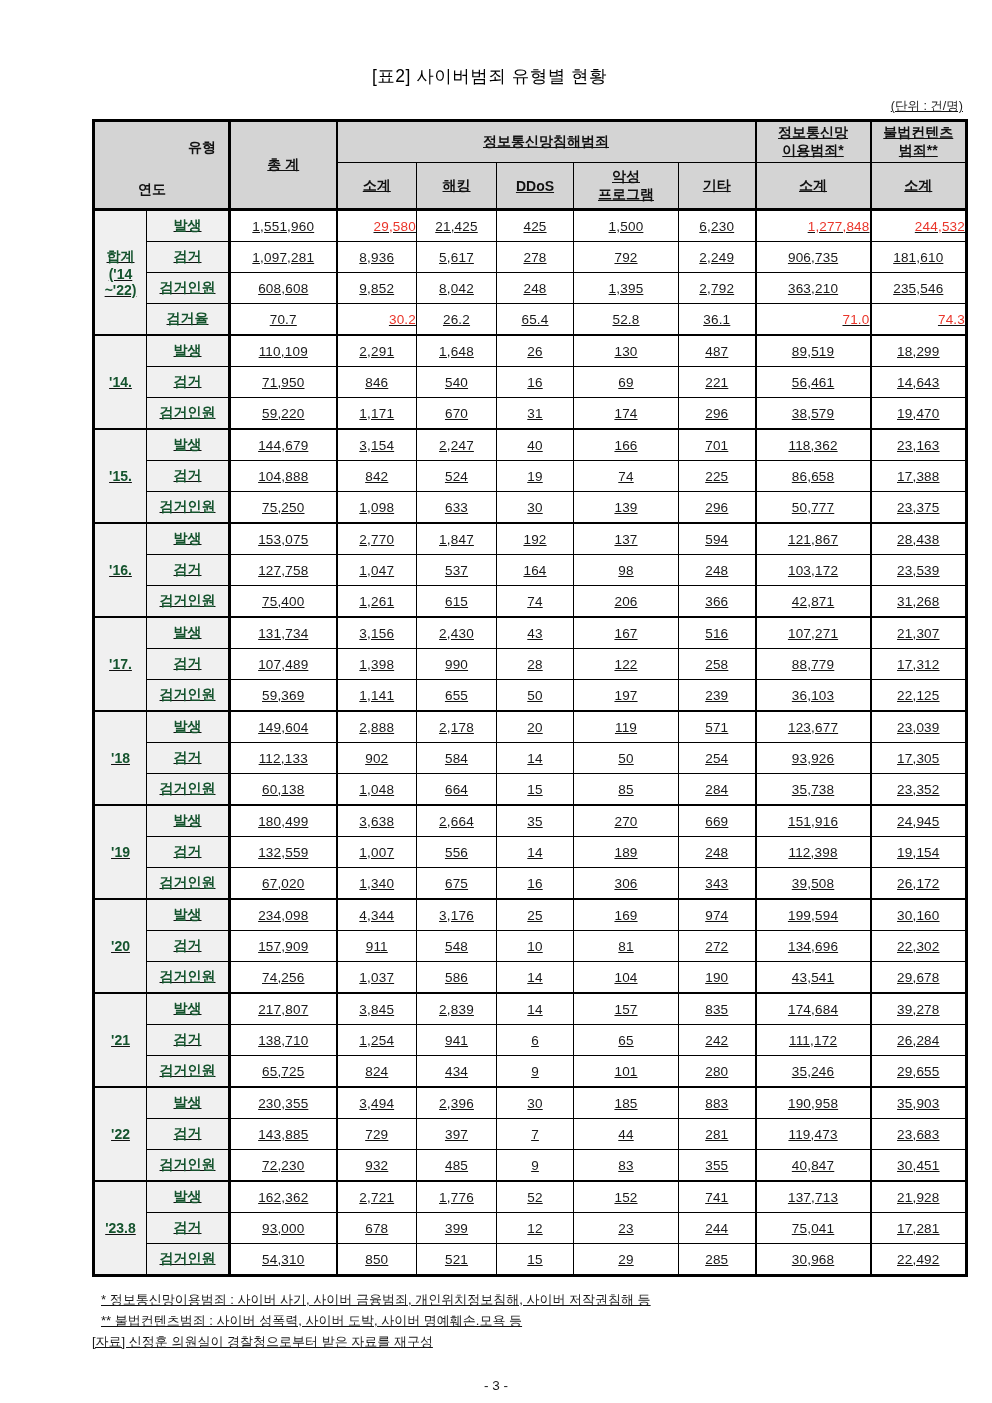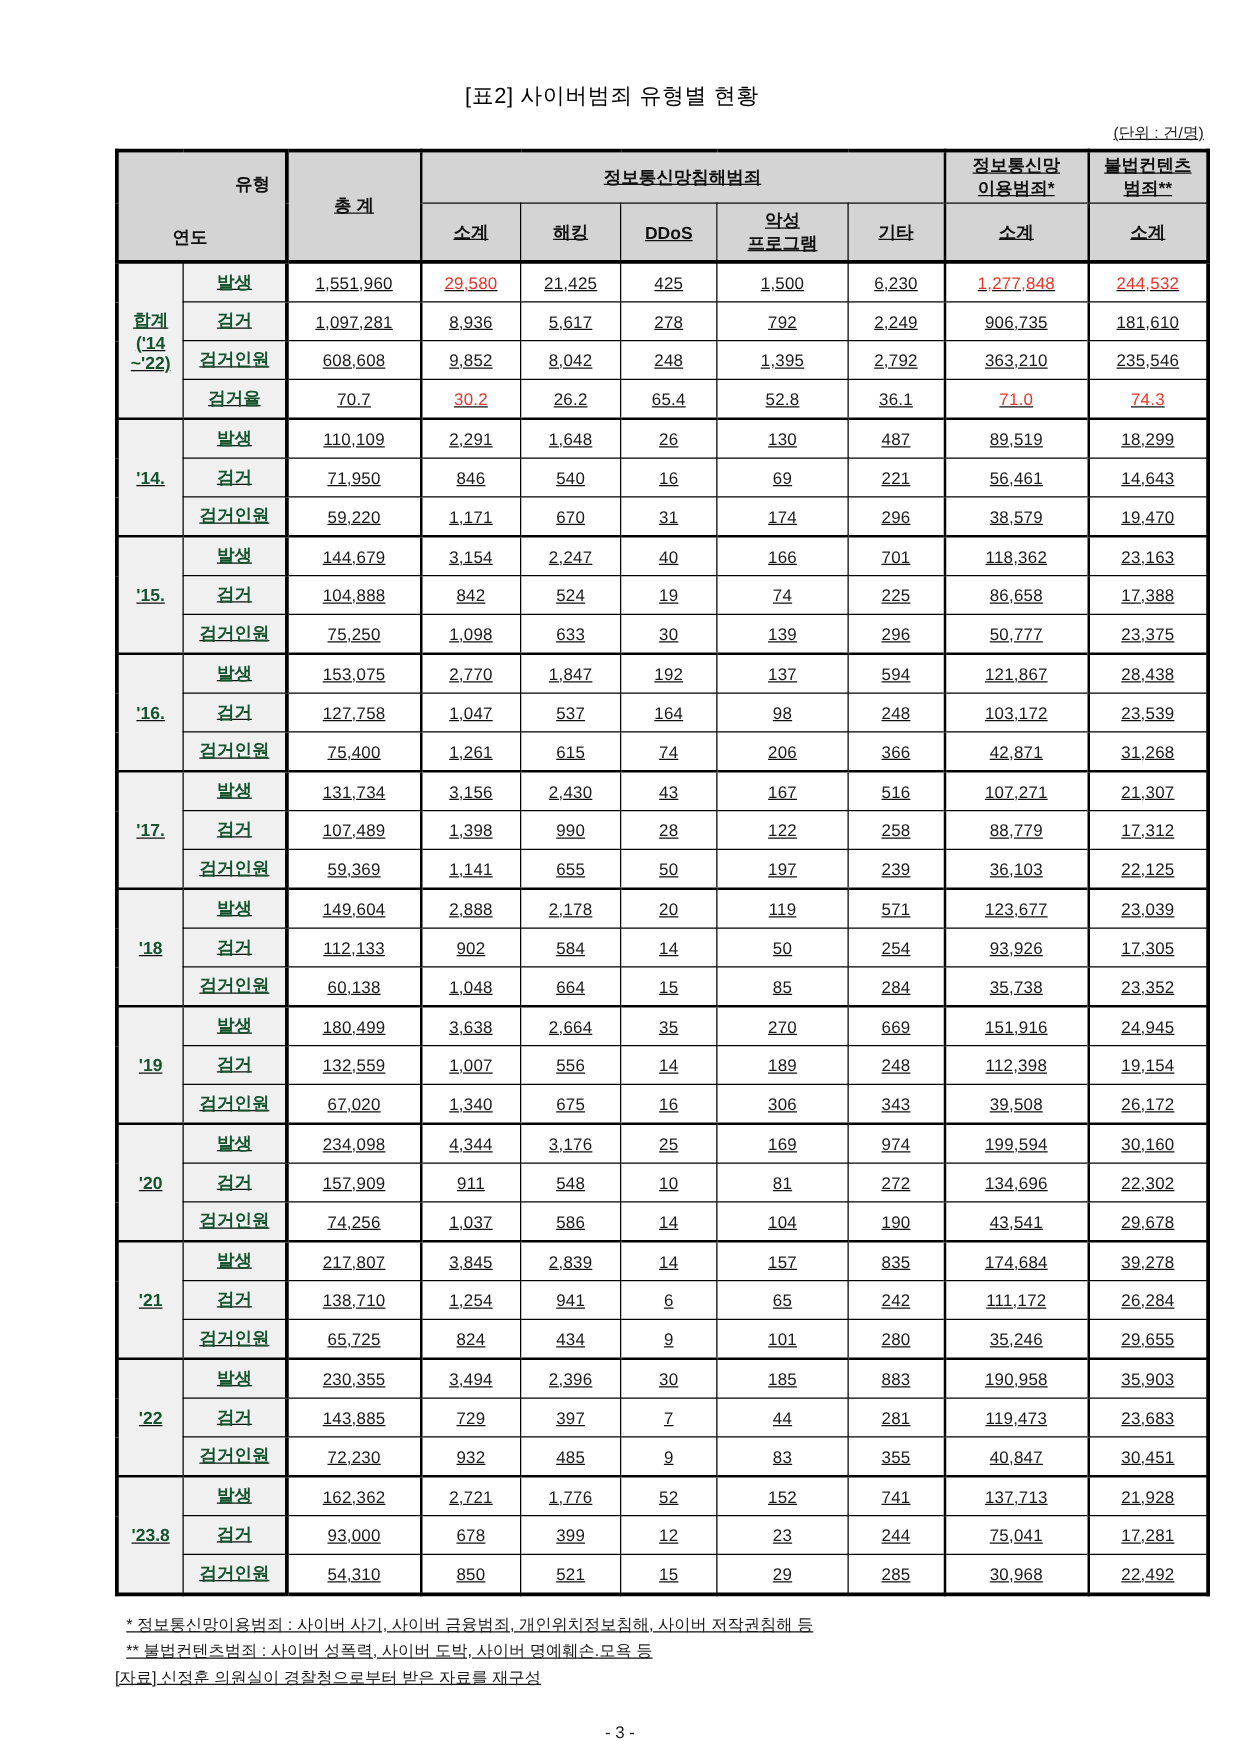--- a/index.html
+++ b/index.html
@@ -40,21 +40,21 @@
   .bl3 { border-left: 3px solid #000 !important; margin-top: 31px; }
   .bl2 { border-left: 2px solid #000 !important; }
   tbody td { height: 30px; font-size: 13.5px; color: #1a1a1a; background: #fff; }
   tbody td.year-cell, tbody td.metric-cell {
     background: #f0f0f0; font-weight: bold; font-size: 14px; color: #14532d;
   }
   tbody tr.group-first td { border-top: 2px solid #000; }
   tbody td.num-cell { letter-spacing: 0.2px; }
   tbody td.col0 { border-left: 3px solid #000; }
   tbody td.col1, tbody td.col6, tbody td.col7 { border-left: 2px solid #000; }
-  td.red, span.red { color: #ea352a; }
+  td.red, span.red { color: #ea352a; text-align: right; }
   .footnotes { margin-top: 13px; font-size: 13px; color: #1a1a1a; line-height: 1.6; }
   .footnotes .fn-star { padding-left: 9px; }
   .page-number { text-align: center; font-size: 13.5px; margin-top: 26px; color: #1a1a1a; }
 </style>
 </head>
 <body>
 
 <div class="page">
   <h1 class="doc-title">[표2] 사이버범죄 유형별 현황</h1>
   <div class="content">

